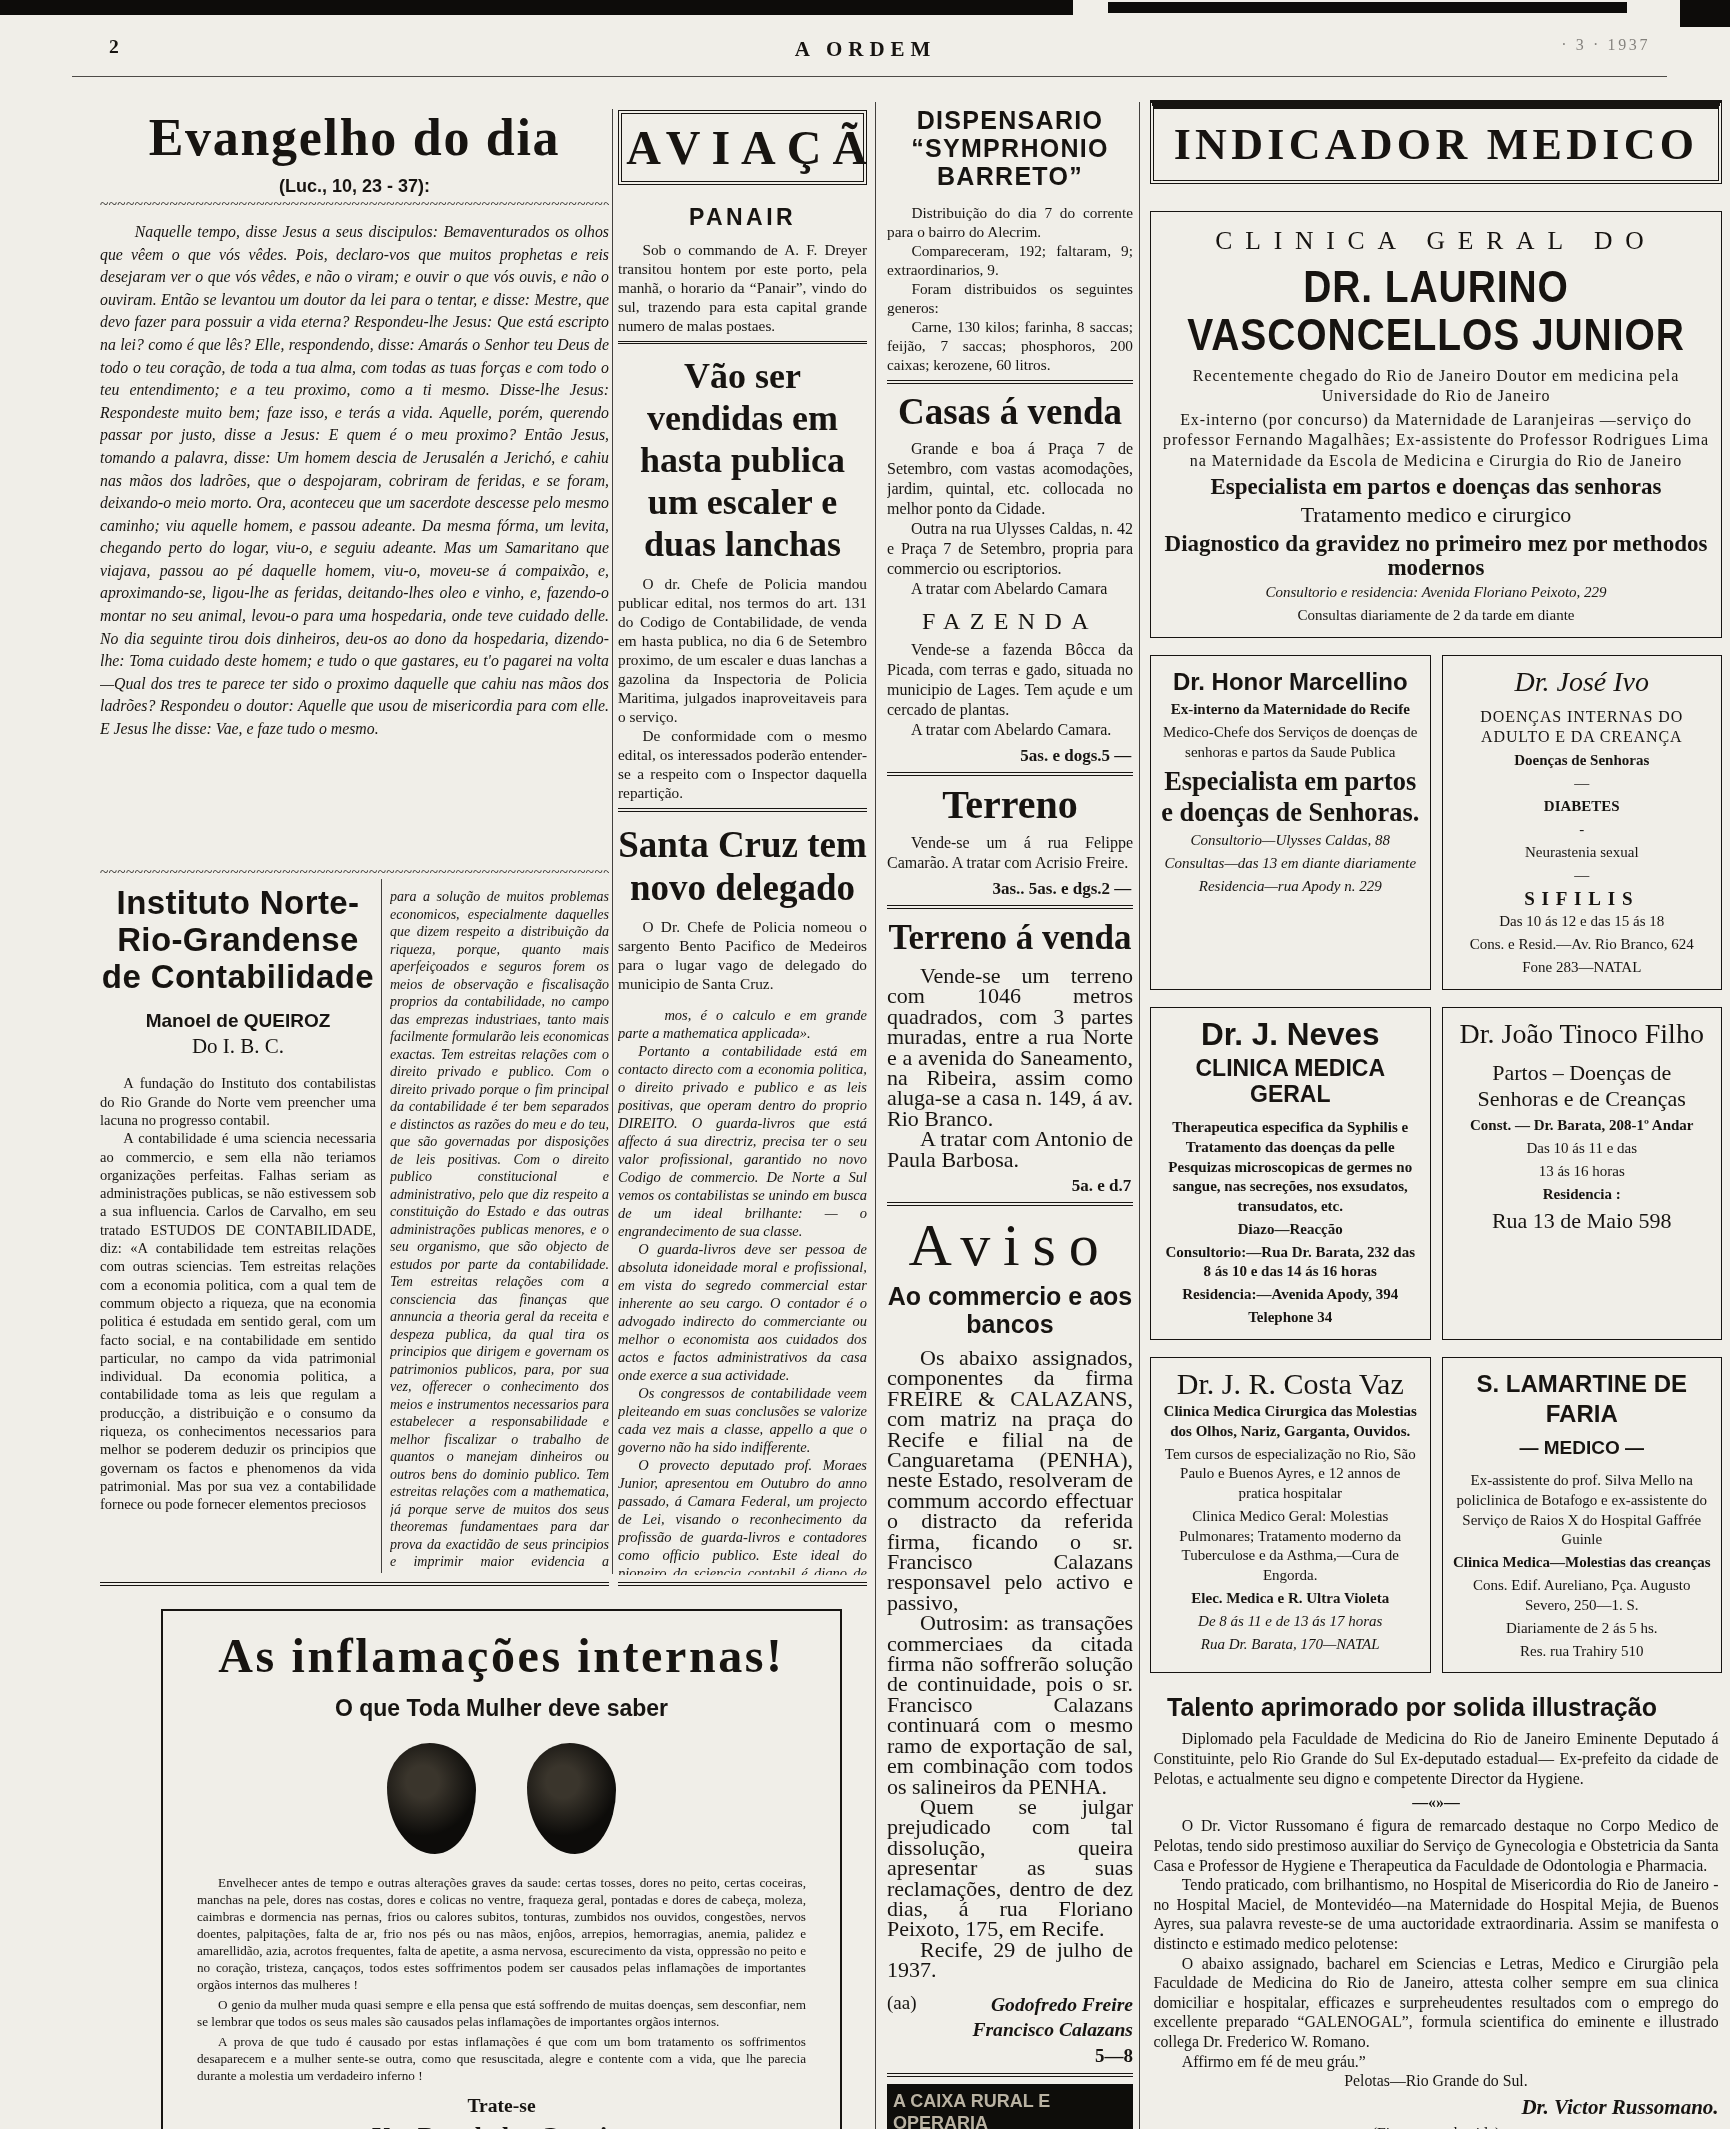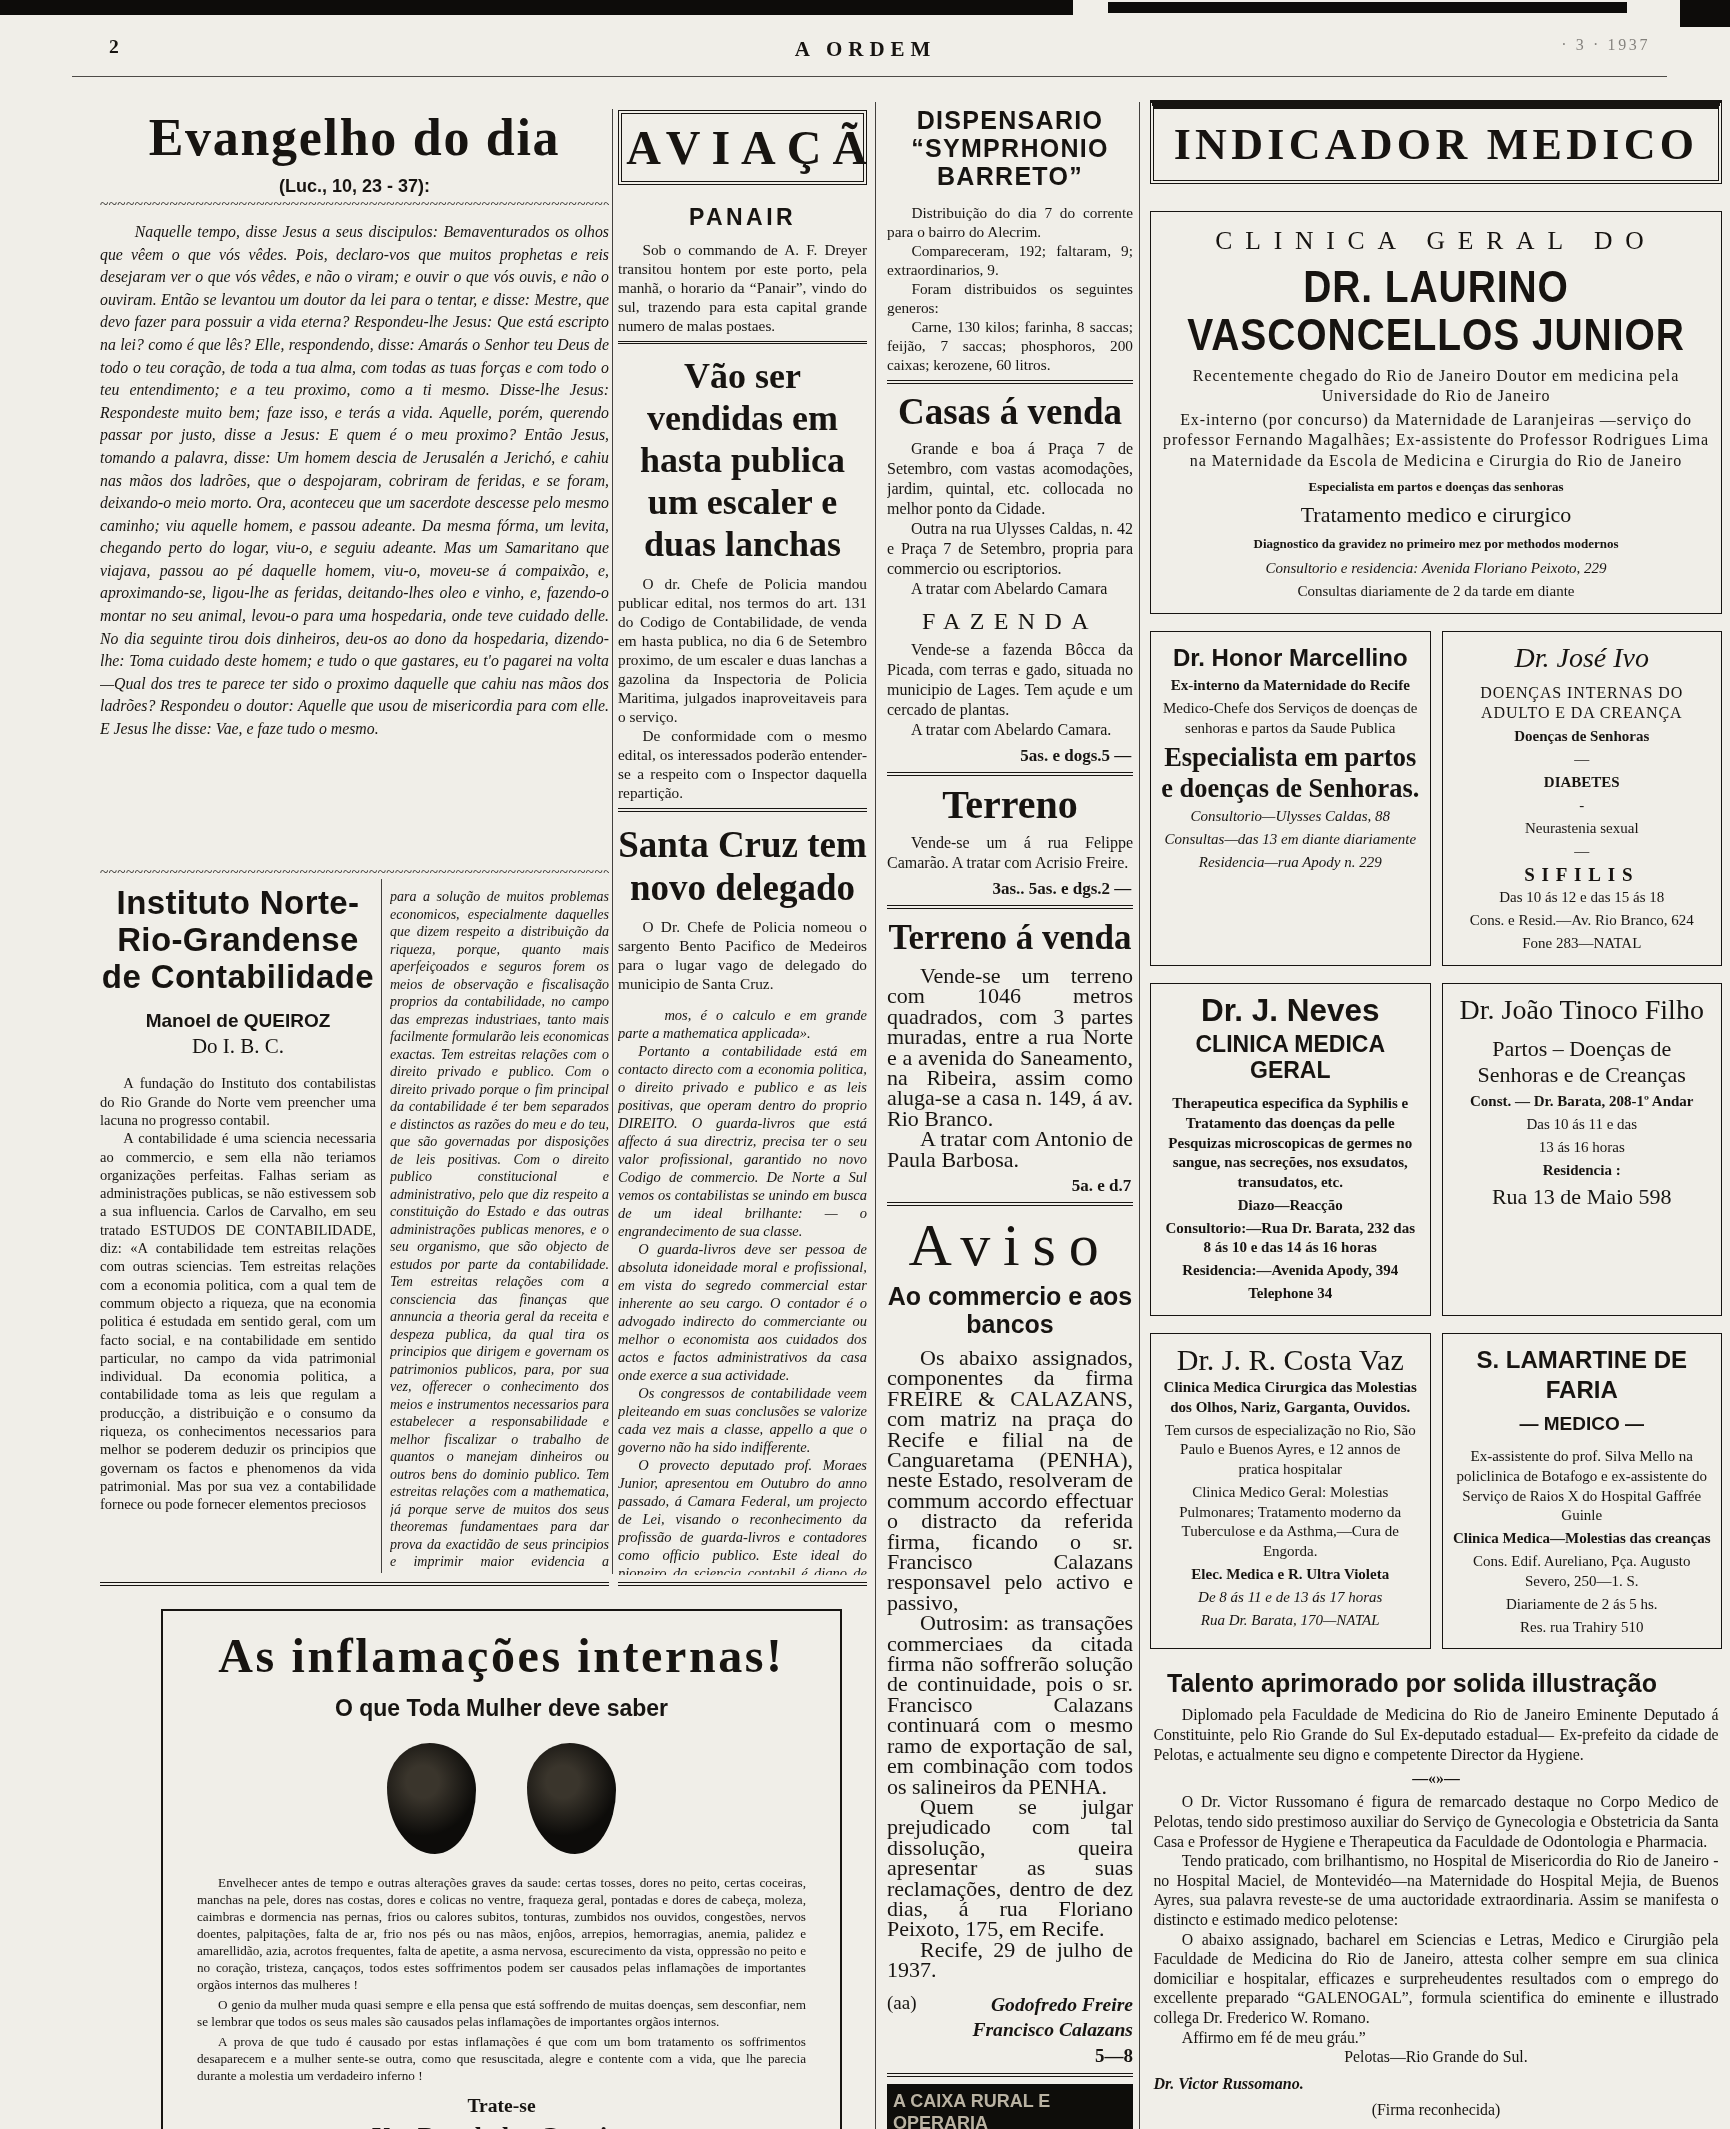--- a/index.html
+++ b/index.html
@@ -60,32 +60,32 @@
   .ind-box{border:4.3px double #171411;border-top:9.4px solid #171411;padding:10.2px 4.3px;text-align:center;
            font-size:44px;font-weight:bold;letter-spacing:4.3px;font-family:"Liberation Serif",serif;}
   .docbox{border:1.7px solid #171411;padding:11px 9.4px;overflow:hidden;background:#f0eee8;}
   .docrow{display:flex;gap:11px;margin-top:17px;}
   .docrow .docbox{flex:1;}
   .doc-name{font-size:26.4px;font-weight:bold;text-align:center;line-height:30px;}
   .doc-sub{font-size:23px;font-weight:bold;text-align:center;line-height:26.4px;font-family:"Liberation Sans",sans-serif;margin-top:6px;}
   .doclines p{font-size:15px;line-height:19.6px;margin:3.4px 0 0;text-align:center;}
   .doclines p.ln-b{font-weight:bold;}
   .doclines p.ln-big{font-size:26.4px;line-height:31px;font-weight:bold;}
-  .doclines p.ln-med{font-size:13px;line-height:24px;font-weight:bold;}
+  .doclines p.ln-med{font-size:23px;line-height:24px;font-weight:bold;}
   .doclines p.ln-serif-lg{font-size:22px;line-height:26.4px;}
   .doclines p.ln-it{font-style:italic;}
   .doclines p.ln-sp{letter-spacing:6.8px;font-weight:bold;font-size:19px;}
   .doclines p.ln-caps{font-size:16px;line-height:20.4px;letter-spacing:0.9px;}
   .laurino-head{font-size:25.6px;letter-spacing:12.8px;text-align:center;margin-top:2.6px;}
   .laurino-name{font-size:39px;font-weight:bold;text-align:center;line-height:43px;transform:scaleY(1.12);transform-origin:top;
                 font-family:"Liberation Sans",sans-serif;letter-spacing:0.9px;margin-top:6.8px;}
   .talento-t{font-size:25px;font-weight:bold;text-align:left;line-height:28px;margin:19.6px 17px 8.5px;font-family:"Liberation Sans",sans-serif;}
   .talento p{font-size:15.8px;line-height:19.6px;margin:0;text-indent:1.8em;text-align:justify;}
   .talento p.ln-sep{text-align:center;text-indent:0;font-weight:bold;margin:4.3px 0;}
-  .talento p.ln-sig{text-align:left;text-indent:0;font-style:italic;font-weight:bold;font-size:16px;margin:6.8px 0;}
+  .talento p.ln-sig{text-align:right;text-indent:0;font-style:italic;font-weight:bold;font-size:21px;margin:6.8px 0;}
   .talento p.ln-ctr{text-align:center;text-indent:0;}
   
   .ad{border:2.6px solid #171411;padding:17px 34px 12.8px;position:relative;background:#f0eee8;}
   .ad-title{font-size:48px;font-weight:bold;text-align:center;letter-spacing:2.6px;line-height:55px;}
   .ad-sub{font-size:23px;font-weight:bold;text-align:center;margin-top:12px;font-family:"Liberation Sans",sans-serif;}
   .faces{display:flex;justify-content:center;gap:51px;margin:21px 0 19.6px;}
   .face{width:89px;height:111px;border-radius:48% 52% 46% 54%/40% 42% 58% 60%;
         background:radial-gradient(circle at 40% 35%,#3a352c 0 18%,#0d0c0a 60%);}
   .ad-body p{font-size:13.2px;line-height:17px;margin:0 0 3.4px;text-indent:1.6em;text-align:justify;}
   .ad-cta1{font-size:19.6px;font-weight:bold;text-align:center;margin-top:11px;}

